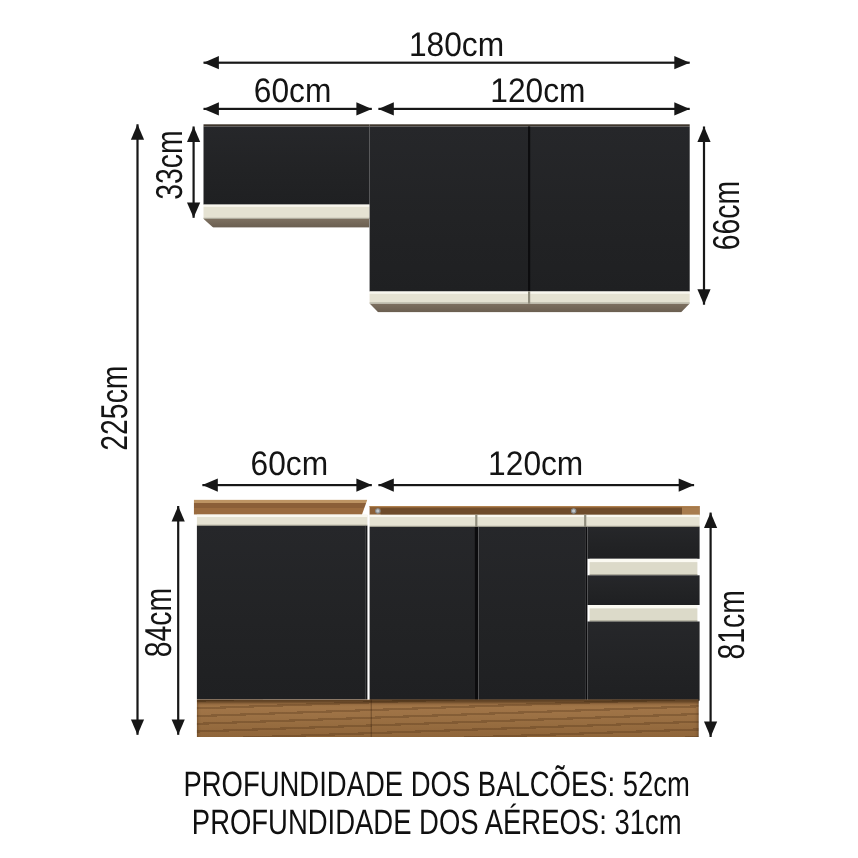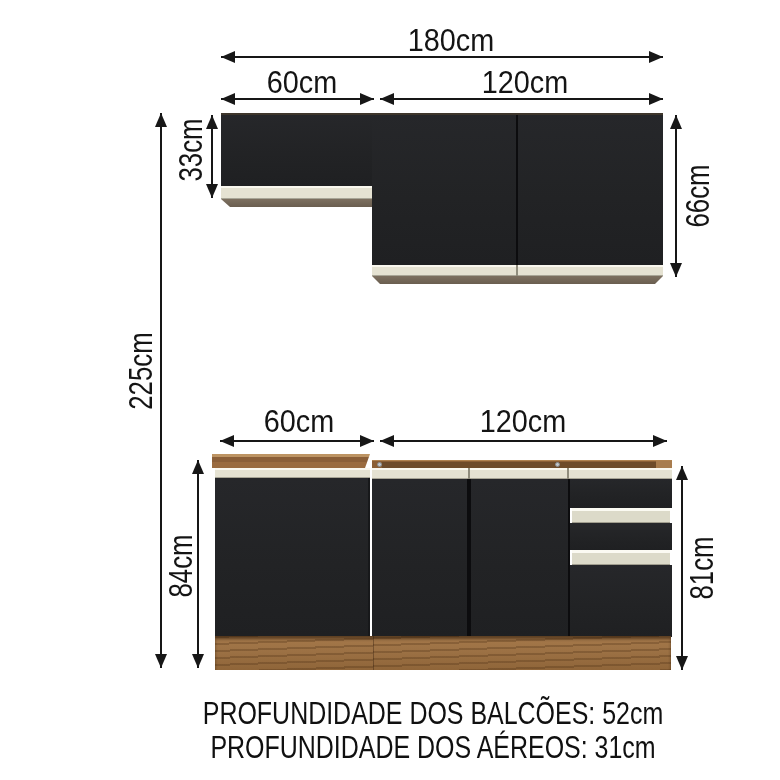--- a/index.html
+++ b/index.html
@@ -1,18 +1,18 @@
 <!DOCTYPE html>
 <html><head>
 <meta charset="utf-8">
 <style>
   html,body{margin:0;padding:0;background:#fff;}
   .canvas{
     position:relative;width:704px;height:780px;background:#ffffff;overflow:hidden;
-    font-family:"Liberation Sans", sans-serif;color:#141414;margin-left:36px;
+    font-family:"Liberation Sans", sans-serif;color:#141414;
   }
   
   .h-arrow{position:absolute;height:2px;background:#171717;}
   .h-arrow::before{content:"";position:absolute;left:0;top:-5px;width:0;height:0;
     border-style:solid;border-width:6px 14px 6px 0;border-color:transparent #171717 transparent transparent;}
   .h-arrow::after{content:"";position:absolute;right:0;top:-5px;width:0;height:0;
     border-style:solid;border-width:6px 0 6px 14px;border-color:transparent transparent transparent #171717;}
   .v-arrow{position:absolute;width:2px;background:#171717;}
   .v-arrow::before{content:"";position:absolute;top:0;left:-5px;width:0;height:0;
     border-style:solid;border-width:0 6px 14px 6px;border-color:transparent transparent #171717 transparent;}

